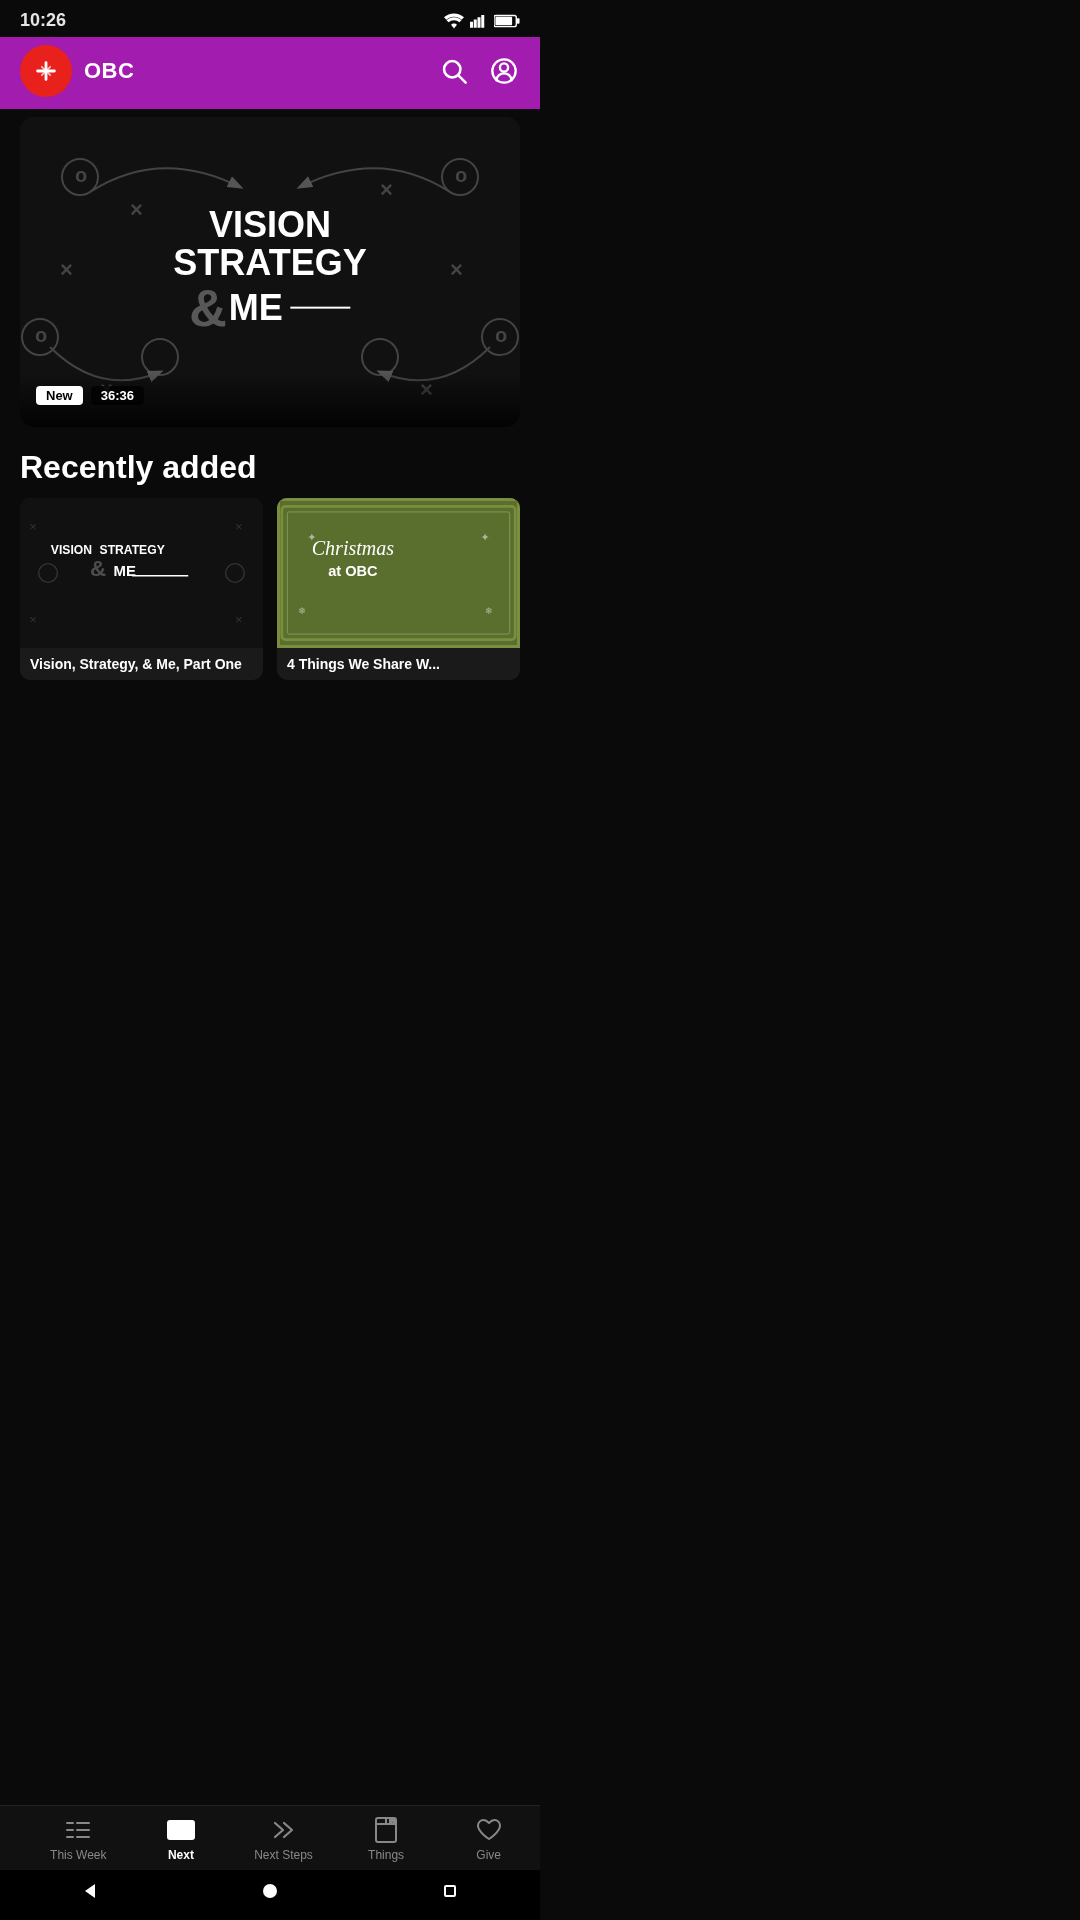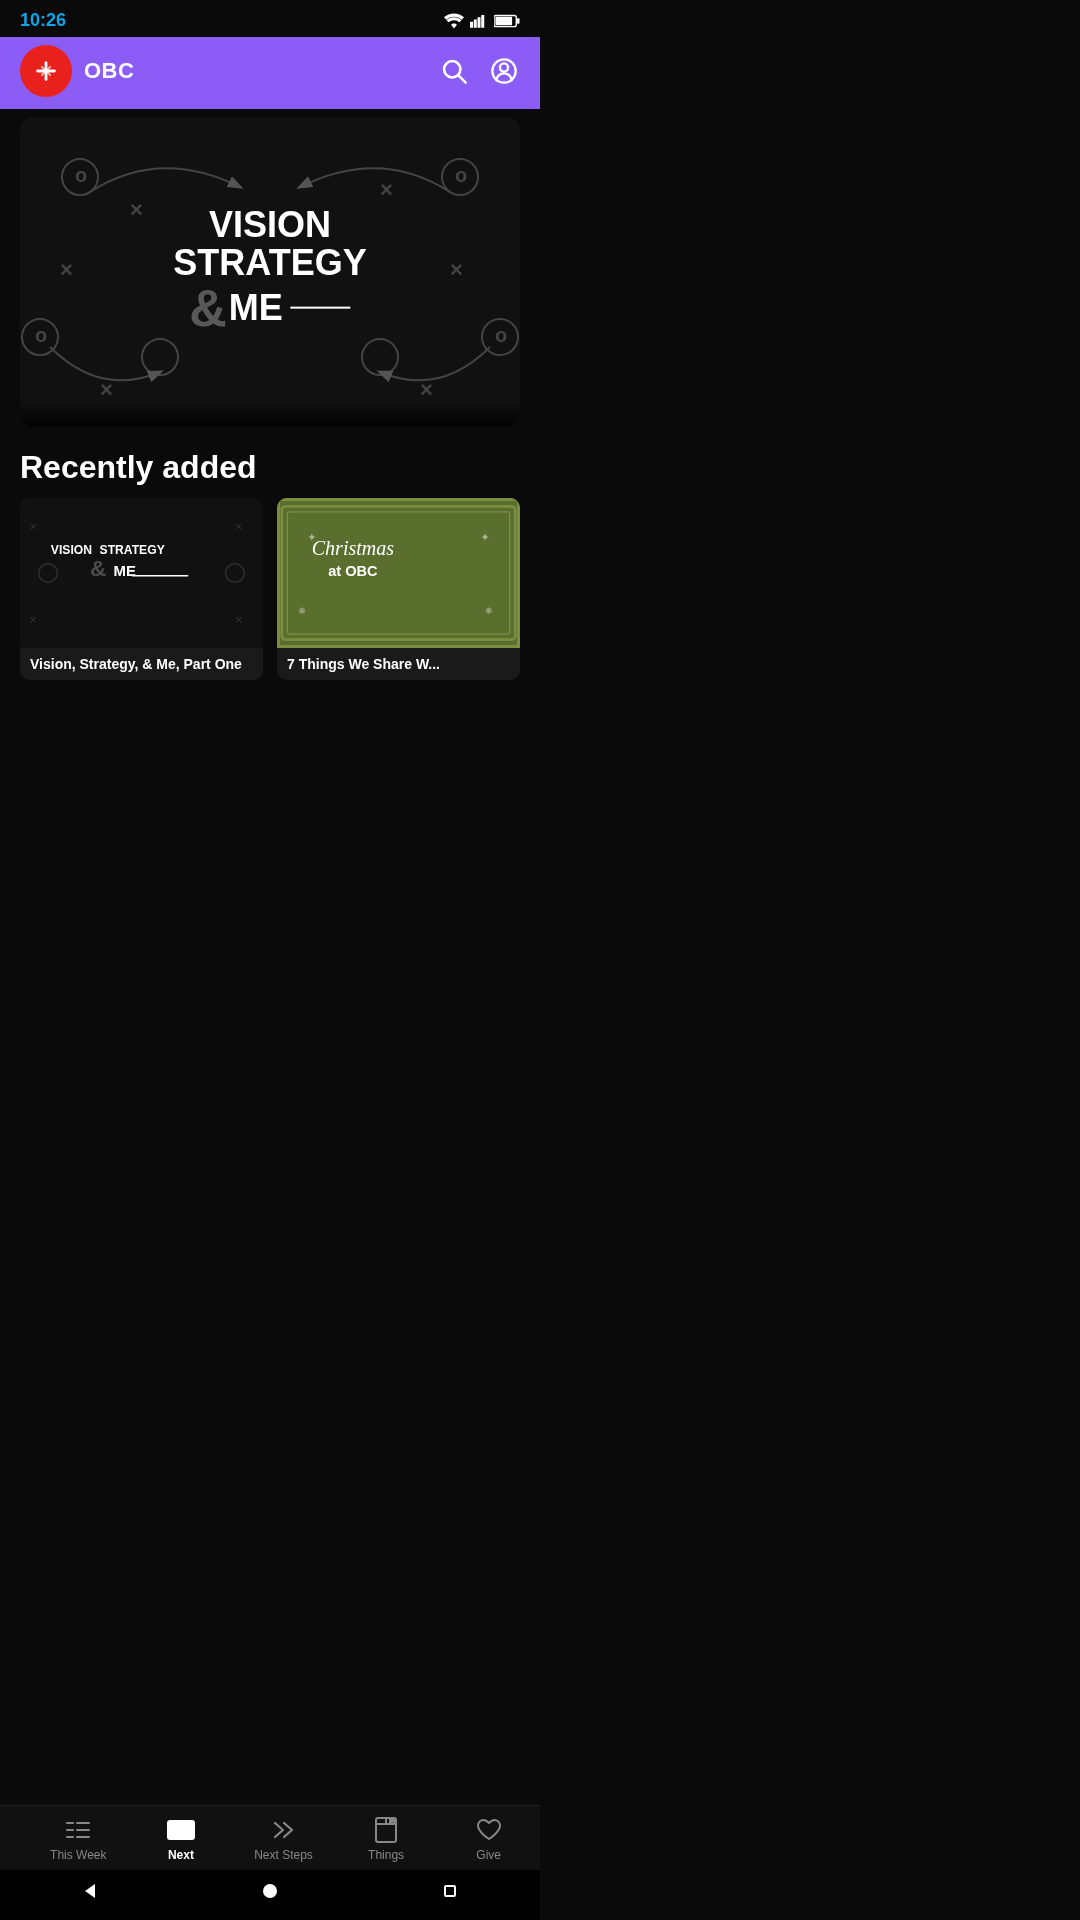--- a/index.html
+++ b/index.html
@@ -18,38 +18,38 @@
     .status-bar {
       display: flex;
       justify-content: space-between;
       align-items: center;
       padding: 10px 20px 6px 20px;
       background: #0a0a0a;
     }
     .status-time {
       font-size: 18px;
       font-weight: 600;
-      color: #0ea5e9;
+      color: #e5e5e5;
     }
     .status-icons {
       display: flex;
       align-items: center;
       gap: 6px;
     }
     .status-icons svg {
       fill: #fff;
     }
 
     
     .header {
       display: flex;
       align-items: center;
       justify-content: space-between;
       padding: 8px 20px 12px 20px;
-      background: #8b5cf6;
+      background: #a21caf;
     }
     .header-left {
       display: flex;
       align-items: center;
       gap: 12px;
     }
     .logo-circle {
       width: 52px;
       height: 52px;
       background: #e8211d;
@@ -374,20 +374,24 @@
       <div style="font-size:36px;font-weight:900;color:#fff;text-transform:uppercase;line-height:1.05;text-align:center;">VISION</div>
       <div style="font-size:36px;font-weight:900;color:#fff;text-transform:uppercase;line-height:1.05;text-align:center;">STRATEGY</div>
       <div style="display:flex;align-items:center;justify-content:center;gap:2px;">
         <span style="font-size:52px;font-weight:900;color:rgba(255,255,255,0.3);line-height:1;">&amp;</span>
         <span style="font-size:36px;font-weight:900;color:#fff;text-transform:uppercase;line-height:1;">ME</span>
         <span style="display:inline-block;width:60px;height:2px;background:#fff;margin-left:6px;vertical-align:middle;"></span>
       </div>
     </div>
   </div>
   <div class="hero-bottom">
+    <div class="hero-badges">
+      <span class="badge-new">New</span>
+      <span class="badge-time">36:36</span>
+    </div>
   </div>
 </div>
 
 <div class="section-header">
   <div class="section-title">Recently added</div>
 </div>
 
 <div class="cards-scroll">
 
   <div class="media-card">
@@ -418,21 +422,21 @@
         <rect x="8" y="8" width="244" height="134" fill="none" stroke="#8a9e4e" stroke-width="1" rx="2"></rect>
 
         <text x="30" y="40" fill="rgba(255,255,255,0.5)" font-size="12">✦</text>
         <text x="220" y="40" fill="rgba(255,255,255,0.5)" font-size="12">✦</text>
         <text x="20" y="120" fill="rgba(255,255,255,0.5)" font-size="10">❄</text>
         <text x="225" y="120" fill="rgba(255,255,255,0.5)" font-size="10">❄</text>
         <text x="80" y="55" fill="#fff" font-size="22" font-family="Georgia,serif" font-style="italic" text-anchor="middle">Christmas</text>
         <text x="80" y="78" fill="#fff" font-size="16" font-weight="600" text-anchor="middle">at OBC</text>
       </svg>
     </div>
-    <div class="media-card-label">7 Things We Share W...</div>
+    <div class="media-card-label">4 Things We Share W...</div>
   </div>
 </div>
 
 <div style="height: 120px;"></div>
 
 <div class="bottom-nav" style="bottom: 50px; padding-left: 27px;">
 
   <div class="nav-item">
     <div class="nav-icon">
       <svg width="26" height="22" viewBox="0 0 26 22" fill="none" stroke="#888" stroke-width="2" stroke-linecap="round">

